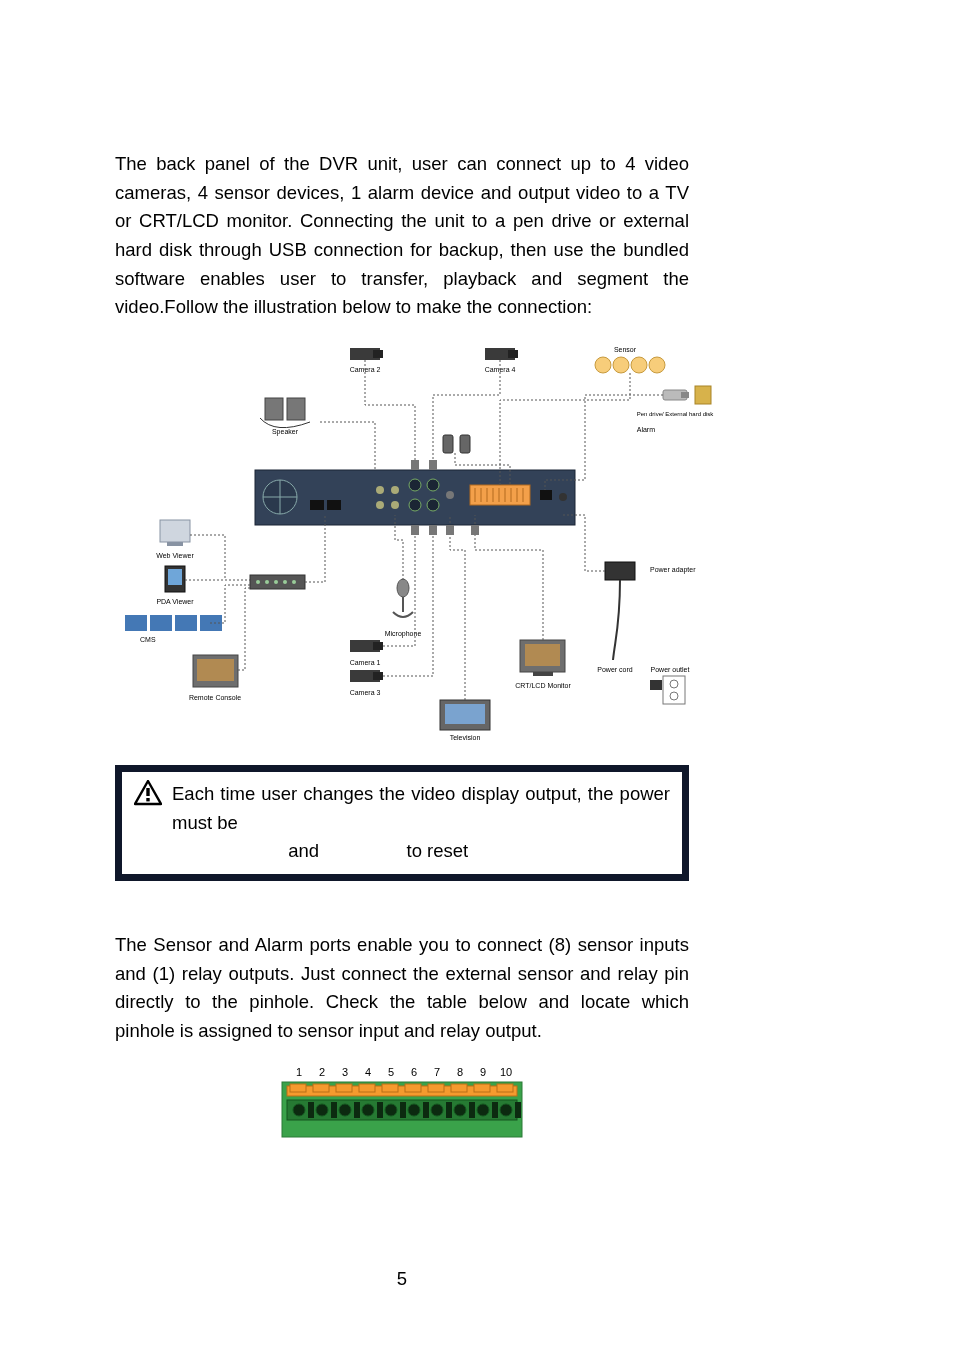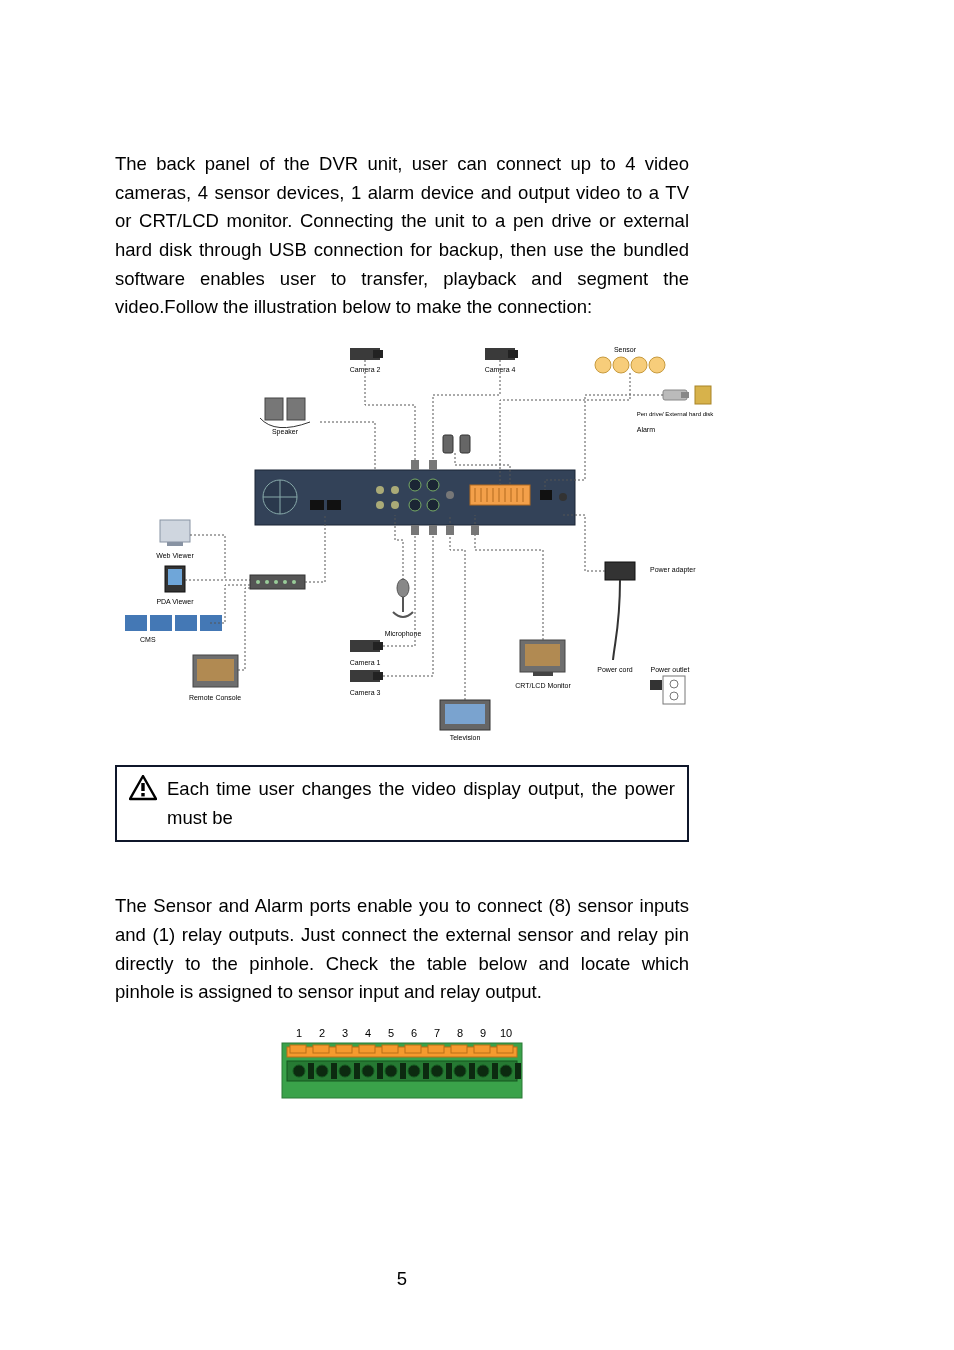--- a/index.html
+++ b/index.html
@@ -22,21 +22,21 @@
     text-align: justify;
     margin: 0 0 18px 0;
   }
   .figure {
     width: 600px;
     height: 400px;
     margin: 0 auto 25px auto;
     position: relative;
   }
   .callout-box {
-    border: 2px solid #0f172a;
+    border: 7px solid #0f172a;
     padding: 8px 12px;
     font-size: 18.5px;
     line-height: 1.55;
     text-align: justify;
     margin: 0 0 50px 0;
     position: relative;
   }
   .callout-inner {
     display: flex;
     align-items: flex-start;
@@ -245,20 +245,24 @@
     <div class="callout-inner">
       <span class="warn-icon">
         <svg width="28" height="26" viewBox="0 0 28 26">
           <polygon points="14,1 27,24 1,24" fill="none" stroke="#000" stroke-width="2.4" stroke-linejoin="round"></polygon>
           <rect x="12.3" y="8" width="3.4" height="8" fill="#000"></rect>
           <rect x="12.3" y="18" width="3.4" height="3.4" fill="#000"></rect>
         </svg>
       </span>
       <span class="callout-text">
         <span>Each time user changes the video display output, the power must be</span>
+        <span class="callout-break">
+          &nbsp;&nbsp;&nbsp;&nbsp;&nbsp;&nbsp;&nbsp;&nbsp;&nbsp;<span>and</span>
+          &nbsp;&nbsp;&nbsp;&nbsp;&nbsp;&nbsp;&nbsp;&nbsp;&nbsp;&nbsp;&nbsp;&nbsp;&nbsp;&nbsp;&nbsp;&nbsp;<span>to reset</span>
+        </span>
       </span>
     </div>
   </div>
 
   <p class="body-text">The Sensor and Alarm ports enable you to connect (8) sensor inputs and (1) relay outputs. Just connect the external sensor and relay pin directly to the pinhole. Check the table below and locate which pinhole is assigned to sensor input and relay output.</p>
 
   <div class="pinhole-figure">
     <svg viewBox="0 0 260 80" width="260" height="80">
 
       <g font-size="11" font-family="Arial" text-anchor="middle" fill="#000">

